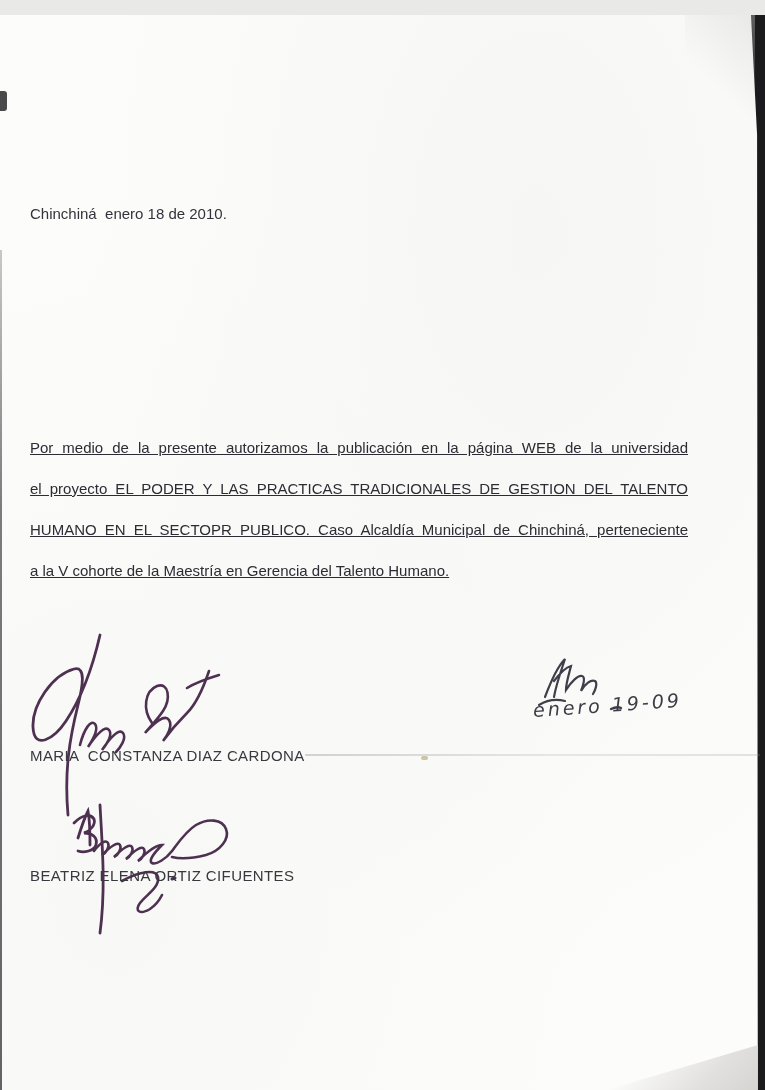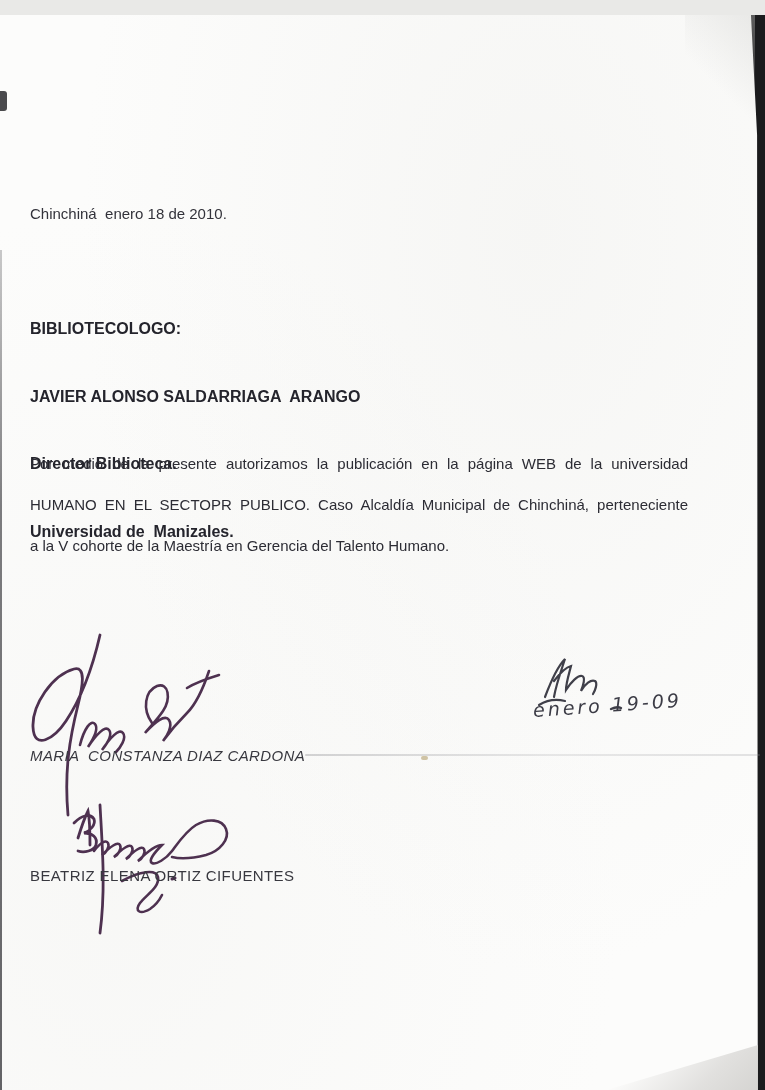--- a/index.html
+++ b/index.html
@@ -57,36 +57,36 @@
   .date-line{
     position:absolute;left:30px;top:190px;
     font-size:15px;white-space:pre-wrap;color:#33333b;
   }
   .addressee{
     position:absolute;left:30px;top:258px;
     font-size:16px;font-weight:bold;line-height:22.5px;
     color:#24242c;white-space:pre-wrap;
   }
   .body-text{
-    position:absolute;left:30px;top:428px;width:658px;
-    font-size:15px;color:#2c2c34;
+    position:absolute;left:30px;top:412px;width:658px;
+    font-size:15px;color:#2c2c34;text-decoration:underline;
   }
   .body-line{
     height:41px;line-height:41px;
     text-align:justify;text-align-last:justify;
     white-space:normal;
   }
   .body-line.last{
     text-align:center;text-align-last:left;white-space:pre-wrap;
   }
   .sig-name{
     position:absolute;left:30px;
     font-size:15px;letter-spacing:.4px;color:#38383f;white-space:pre-wrap;
   }
-  .sig-name.n1{top:732px;font-style:italic;}
+  .sig-name.n1{top:732px;}
   .sig-name.n2{top:852px;text-align:center;}
   
   .sig-svg{position:absolute;}
   .sig-svg svg{display:block;}
   .sig1{left:20px;top:610px;width:220px;height:195px;}
   .sig2{left:60px;top:788px;width:195px;height:140px;}
   .initials{left:515px;top:638px;width:140px;height:72px;}
   .hand-date{
     position:absolute;left:533px;top:684px;width:190px;
     font-family:"DejaVu Sans", sans-serif;
@@ -104,29 +104,24 @@
   <div class="edge-bottom"></div>
   <div class="edge-left"></div>
   <div class="edge-left-mark"></div>
   <div class="corner-shade-tr"></div>
   <div class="corner-fold-br"></div>
   <div class="fold-line"></div>
   <div class="speck"></div>
 
   <div class="date-line">Chinchiná  enero 18 de 2010.</div>
 
-  <div class="addressee">
-    <div>BIBLIOTECOLOGO:</div>
-    <div>JAVIER ALONSO SALDARRIAGA  ARANGO</div>
-    <div>Director Biblioteca.</div>
-    <div>Universidad de  Manizales.</div>
-  </div>
 
   <div class="body-text">
     <div class="body-line">Por medio de la  presente autorizamos la publicación en la página  WEB de la universidad</div>
+    <div class="body-line">el proyecto EL PODER Y LAS  PRACTICAS  TRADICIONALES DE GESTION DEL TALENTO</div>
     <div class="body-line">HUMANO EN EL SECTOPR PUBLICO. Caso Alcaldía Municipal de Chinchiná, perteneciente</div>
     <div class="body-line last">a la V cohorte de la Maestría en Gerencia del Talento Humano.</div>
   </div>
 
   <div class="sig-svg sig1">
     <svg width="220" height="195" viewBox="0 0 220 195" fill="none">
       <path stroke="#4e3150" stroke-width="2.8" stroke-linecap="round" fill="none" d="M80,10 C72,45 60,75 46,96 C34,114 14,126 13,102 C12,80 32,50 54,44 C66,41 63,60 58,80 C50,112 44,145 48,190"></path>
       <path stroke="#4e3150" stroke-width="2.6" stroke-linecap="round" fill="none" d="M60,120 C64,104 71,94 75,99 C79,104 72,116 68,122 C76,110 85,100 89,105 C93,110 86,120 82,125 C90,113 99,103 103,108 C107,113 100,123 96,127"></path>
       <path stroke="#4e3150" stroke-width="2.6" stroke-linecap="round" fill="none" d="M132,98 C122,84 125,66 137,61 C149,57 151,74 143,86 C137,95 129,103 125,108 C135,97 145,89 149,95 C153,101 147,111 143,116 C151,105 161,94 167,88 C175,80 183,64 189,46"></path>
       <path stroke="#4e3150" stroke-width="2.6" stroke-linecap="round" fill="none" d="M167,63 C175,58 186,54 199,50"></path>

